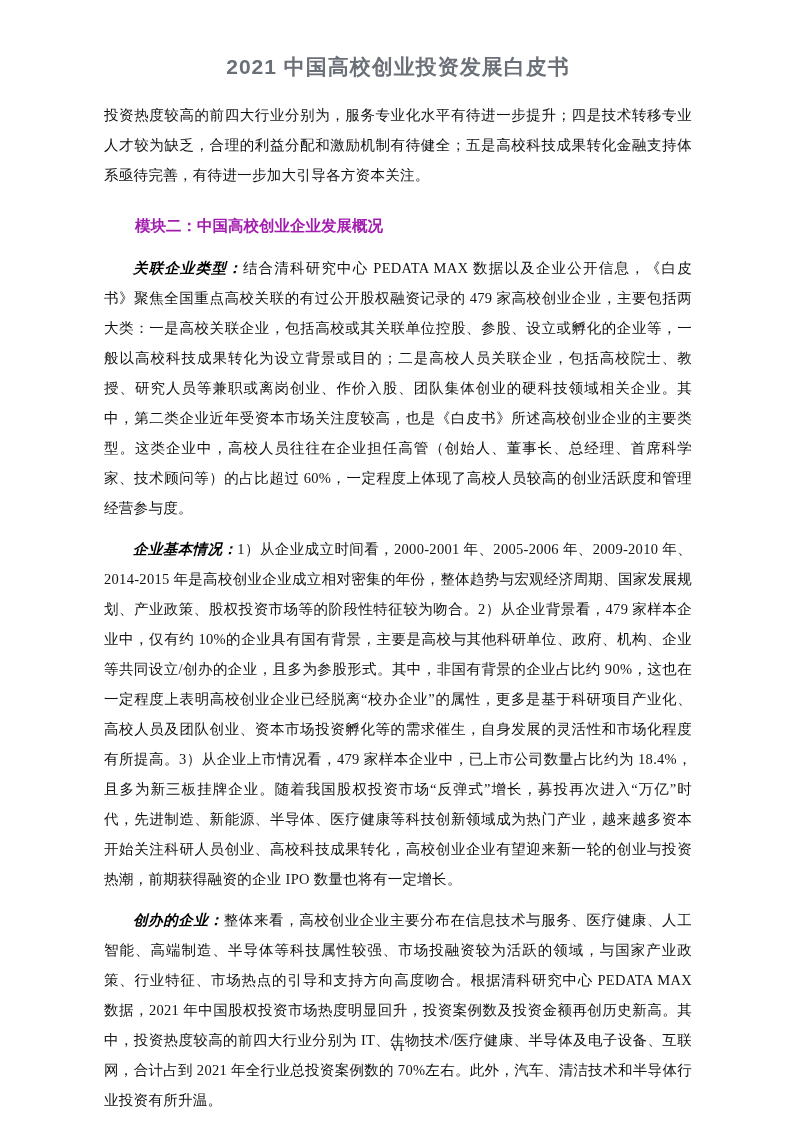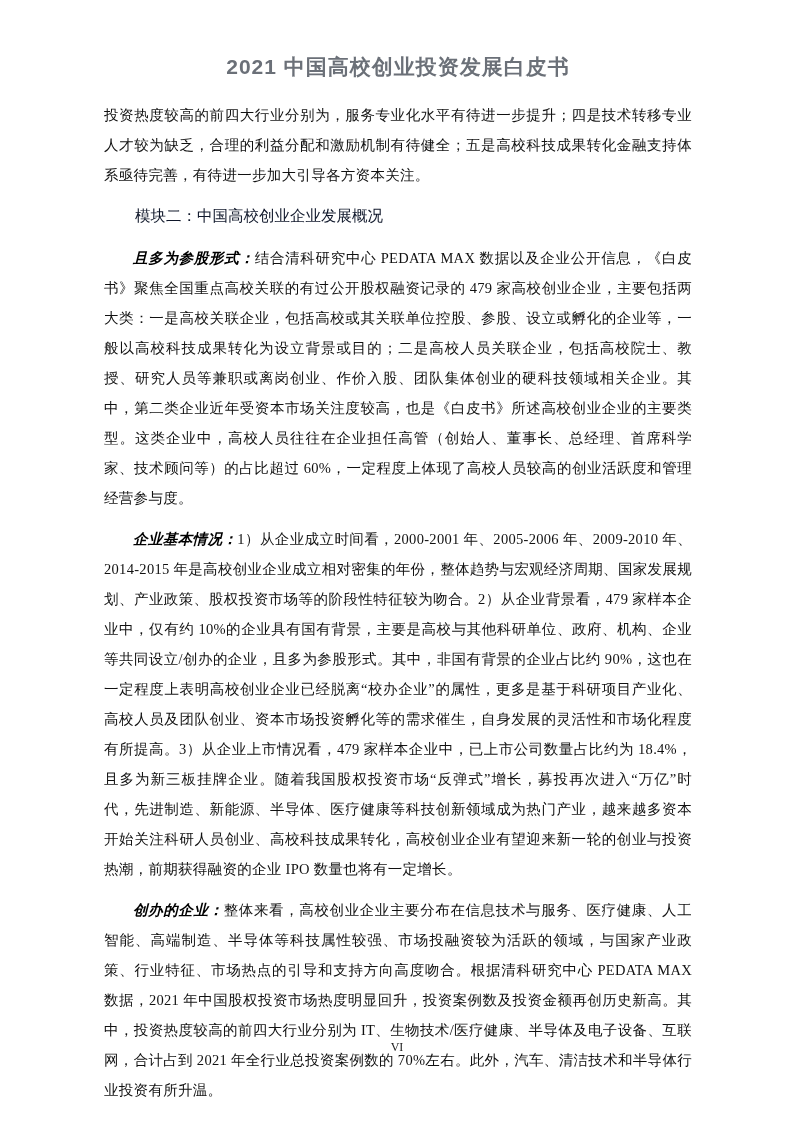--- a/index.html
+++ b/index.html
@@ -34,26 +34,26 @@
     font-size: 14.5px;
     line-height: 30px;
     text-align: justify;
     text-indent: 2em;
     letter-spacing: 0.3px;
   }
   .para.no-indent {
     text-indent: 0;
   }
   .section-heading {
-    margin: 14px 0 15px 0;
+    margin: 24px 0 15px 0;
     font-family: "Liberation Sans", "DejaVu Sans", sans-serif;
-    font-weight: normal;
+    font-weight: bold;
     font-size: 15.5px;
     line-height: 24px;
-    color: #0f172a;
+    color: #a21caf;
     text-indent: 2em;
   }
   .lead {
     font-weight: bold;
     font-style: italic;
     color: #000000;
   }
   .page-footer {
     position: absolute;
     left: 0;
@@ -69,21 +69,21 @@
 <body>
 
 <div class="page">
 
   <h1 class="doc-title">2021 中国高校创业投资发展白皮书</h1>
 
   <p class="para no-indent">投资热度较高的前四大行业分别为，服务专业化水平有待进一步提升；四是技术转移专业人才较为缺乏，合理的利益分配和激励机制有待健全；五是高校科技成果转化金融支持体系亟待完善，有待进一步加大引导各方资本关注。</p>
 
   <h2 class="section-heading">模块二：中国高校创业企业发展概况</h2>
 
-  <p class="para"><span class="lead">且多为参股形式：</span><span>结合清科研究中心 PEDATA MAX 数据以及企业公开信息，《白皮书》聚焦全国重点高校关联的有过公开股权融资记录的 479 家高校创业企业，主要包括两大类：一是高校关联企业，包括高校或其关联单位控股、参股、设立或孵化的企业等，一般以高校科技成果转化为设立背景或目的；二是高校人员关联企业，包括高校院士、教授、研究人员等兼职或离岗创业、作价入股、团队集体创业的硬科技领域相关企业。其中，第二类企业近年受资本市场关注度较高，也是《白皮书》所述高校创业企业的主要类型。这类企业中，高校人员往往在企业担任高管（创始人、董事长、总经理、首席科学家、技术顾问等）的占比超过 60%，一定程度上体现了高校人员较高的创业活跃度和管理经营参与度。</span></p>
+  <p class="para"><span class="lead">关联企业类型：</span><span>结合清科研究中心 PEDATA MAX 数据以及企业公开信息，《白皮书》聚焦全国重点高校关联的有过公开股权融资记录的 479 家高校创业企业，主要包括两大类：一是高校关联企业，包括高校或其关联单位控股、参股、设立或孵化的企业等，一般以高校科技成果转化为设立背景或目的；二是高校人员关联企业，包括高校院士、教授、研究人员等兼职或离岗创业、作价入股、团队集体创业的硬科技领域相关企业。其中，第二类企业近年受资本市场关注度较高，也是《白皮书》所述高校创业企业的主要类型。这类企业中，高校人员往往在企业担任高管（创始人、董事长、总经理、首席科学家、技术顾问等）的占比超过 60%，一定程度上体现了高校人员较高的创业活跃度和管理经营参与度。</span></p>
 
   <p class="para"><span class="lead">企业基本情况：</span><span>1）从企业成立时间看，2000-2001 年、2005-2006 年、2009-2010 年、2014-2015 年是高校创业企业成立相对密集的年份，整体趋势与宏观经济周期、国家发展规划、产业政策、股权投资市场等的阶段性特征较为吻合。2）从企业背景看，479 家样本企业中，仅有约 10%的企业具有国有背景，主要是高校与其他科研单位、政府、机构、企业等共同设立/创办的企业，且多为参股形式。其中，非国有背景的企业占比约 90%，这也在一定程度上表明高校创业企业已经脱离“校办企业”的属性，更多是基于科研项目产业化、高校人员及团队创业、资本市场投资孵化等的需求催生，自身发展的灵活性和市场化程度有所提高。3）从企业上市情况看，479 家样本企业中，已上市公司数量占比约为 18.4%，且多为新三板挂牌企业。随着我国股权投资市场“反弹式”增长，募投再次进入“万亿”时代，先进制造、新能源、半导体、医疗健康等科技创新领域成为热门产业，越来越多资本开始关注科研人员创业、高校科技成果转化，高校创业企业有望迎来新一轮的创业与投资热潮，前期获得融资的企业 IPO 数量也将有一定增长。</span></p>
 
   <p class="para"><span class="lead">创办的企业：</span><span>整体来看，高校创业企业主要分布在信息技术与服务、医疗健康、人工智能、高端制造、半导体等科技属性较强、市场投融资较为活跃的领域，与国家产业政策、行业特征、市场热点的引导和支持方向高度吻合。根据清科研究中心 PEDATA MAX 数据，2021 年中国股权投资市场热度明显回升，投资案例数及投资金额再创历史新高。其中，投资热度较高的前四大行业分别为 IT、生物技术/医疗健康、半导体及电子设备、互联网，合计占到 2021 年全行业总投资案例数的 70%左右。此外，汽车、清洁技术和半导体行业投资有所升温。</span></p>
 
   <p class="para"></p>
 
   <div class="page-footer">VI</div>
 
 </div>

